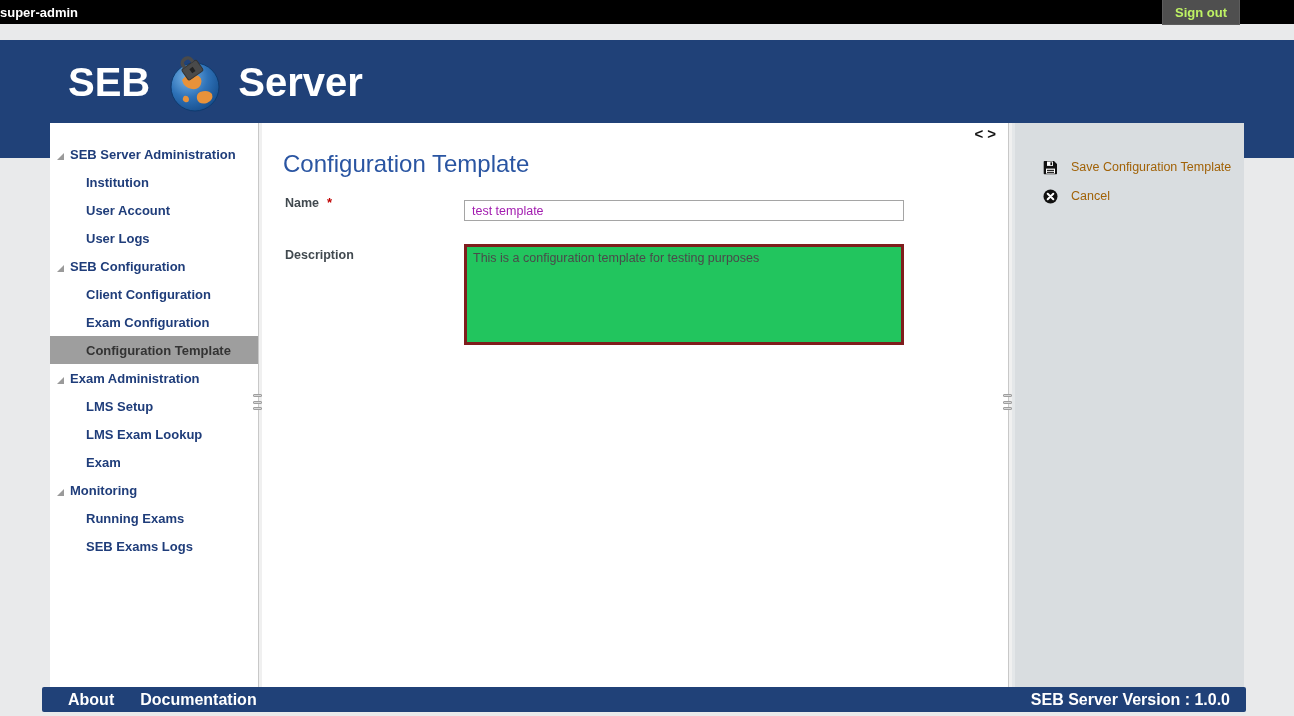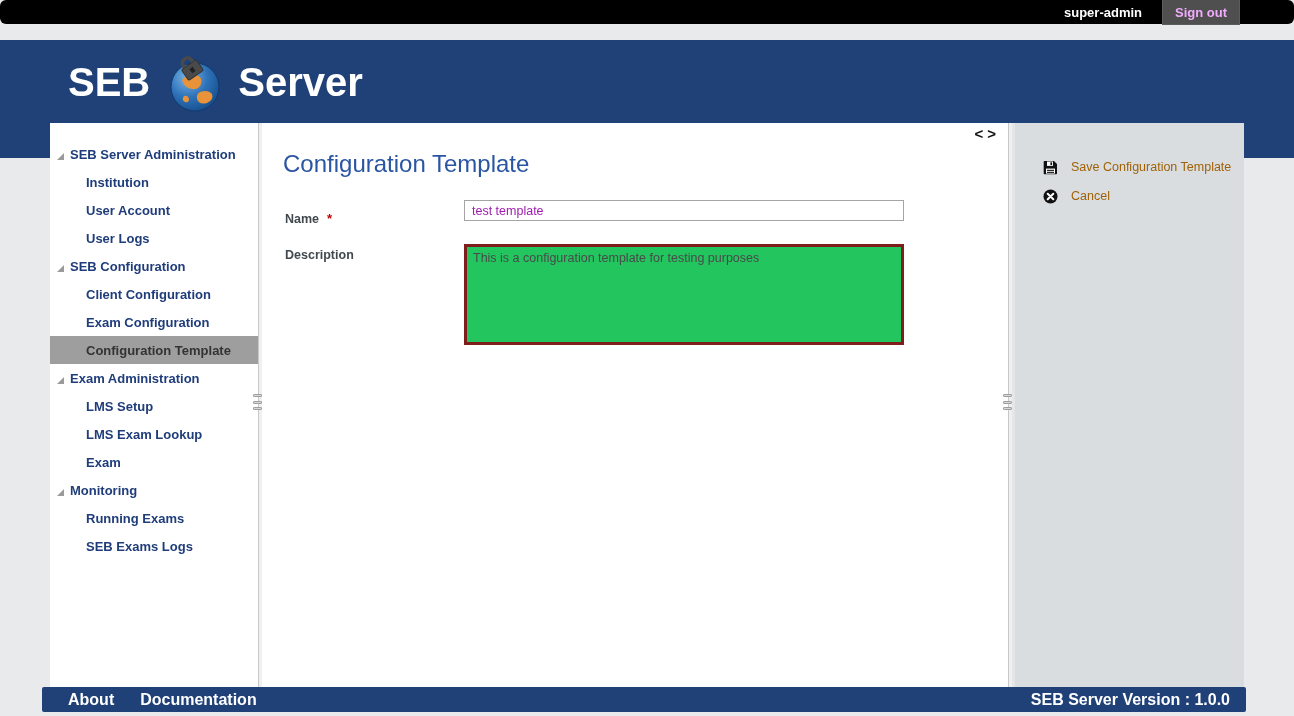--- a/index.html
+++ b/index.html
@@ -7,27 +7,27 @@
   body {
     font-family:"Liberation Sans", sans-serif;
     background:#e9eaeb;
     position:relative;
   }
 
   
   .topbar {
     position:absolute; left:0; top:0; width:1294px; height:24px;
     background:#000;
-    display:flex; align-items:center; justify-content:flex-end;border-radius:6px;
+    display:flex; align-items:center; justify-content:space-between;
   }
   .topbar .username {
     color:#fff; font-weight:bold; font-size:13px; margin-right:20px;
   }
   .topbar .signout-btn {
-    background:#4f4f4f; color:#f0abfc; font-weight:bold; font-size:13px;
+    background:#4f4f4f; color:#bef264; font-weight:bold; font-size:13px;
     border:1px solid #5d5d5d; width:78px; height:26px; margin-right:54px;
     display:flex; align-items:center; justify-content:center; cursor:pointer;
   }
 
   
   .header-band {
     position:absolute; left:0; top:40px; width:1294px; height:118px;
     background:#204178;
   }
   .logo {
@@ -67,21 +67,21 @@
   }
   .page-title {
     position:absolute; left:21px; top:27px;
     color:#2a55a2; font-size:24px; font-weight:normal;
   }
   .form-label {
     position:absolute; left:23px;
     color:#41494f; font-size:12.5px; font-weight:bold;
   }
   .required { color:#c00000; font-weight:bold; margin-left:8px; font-size:13px; }
-  .name-label-row  { top:88px; }
+  .name-label-row  { top:72px; }
   .desc-label-row  { top:125px; }
   .name-input {
     position:absolute; left:202px; top:77px; width:440px; height:21px;
     border:1px solid #a5a5a5; background:#fff;
     font-family:"Liberation Sans", sans-serif;
     font-size:12.5px; color:#a21caf; padding:0 7px;
   }
   .desc-input {
     position:absolute; left:202px; top:121px; width:440px; height:101px;
     border:3px solid #7f1d1d; background:#22c55e; resize:none;

